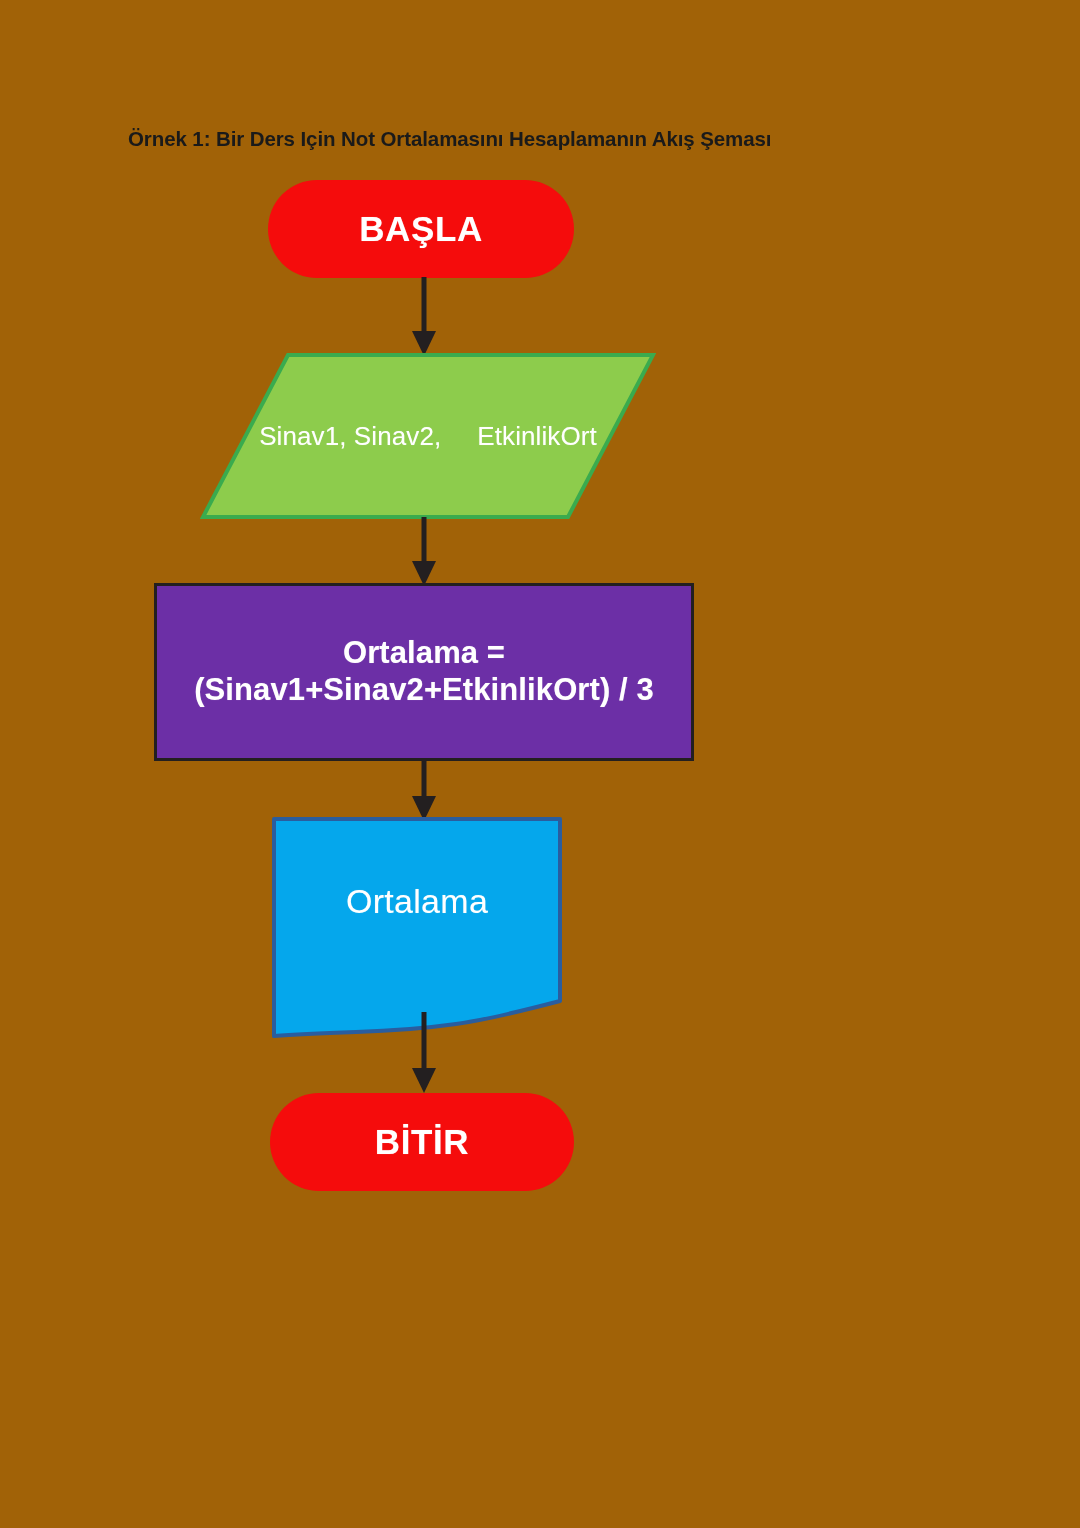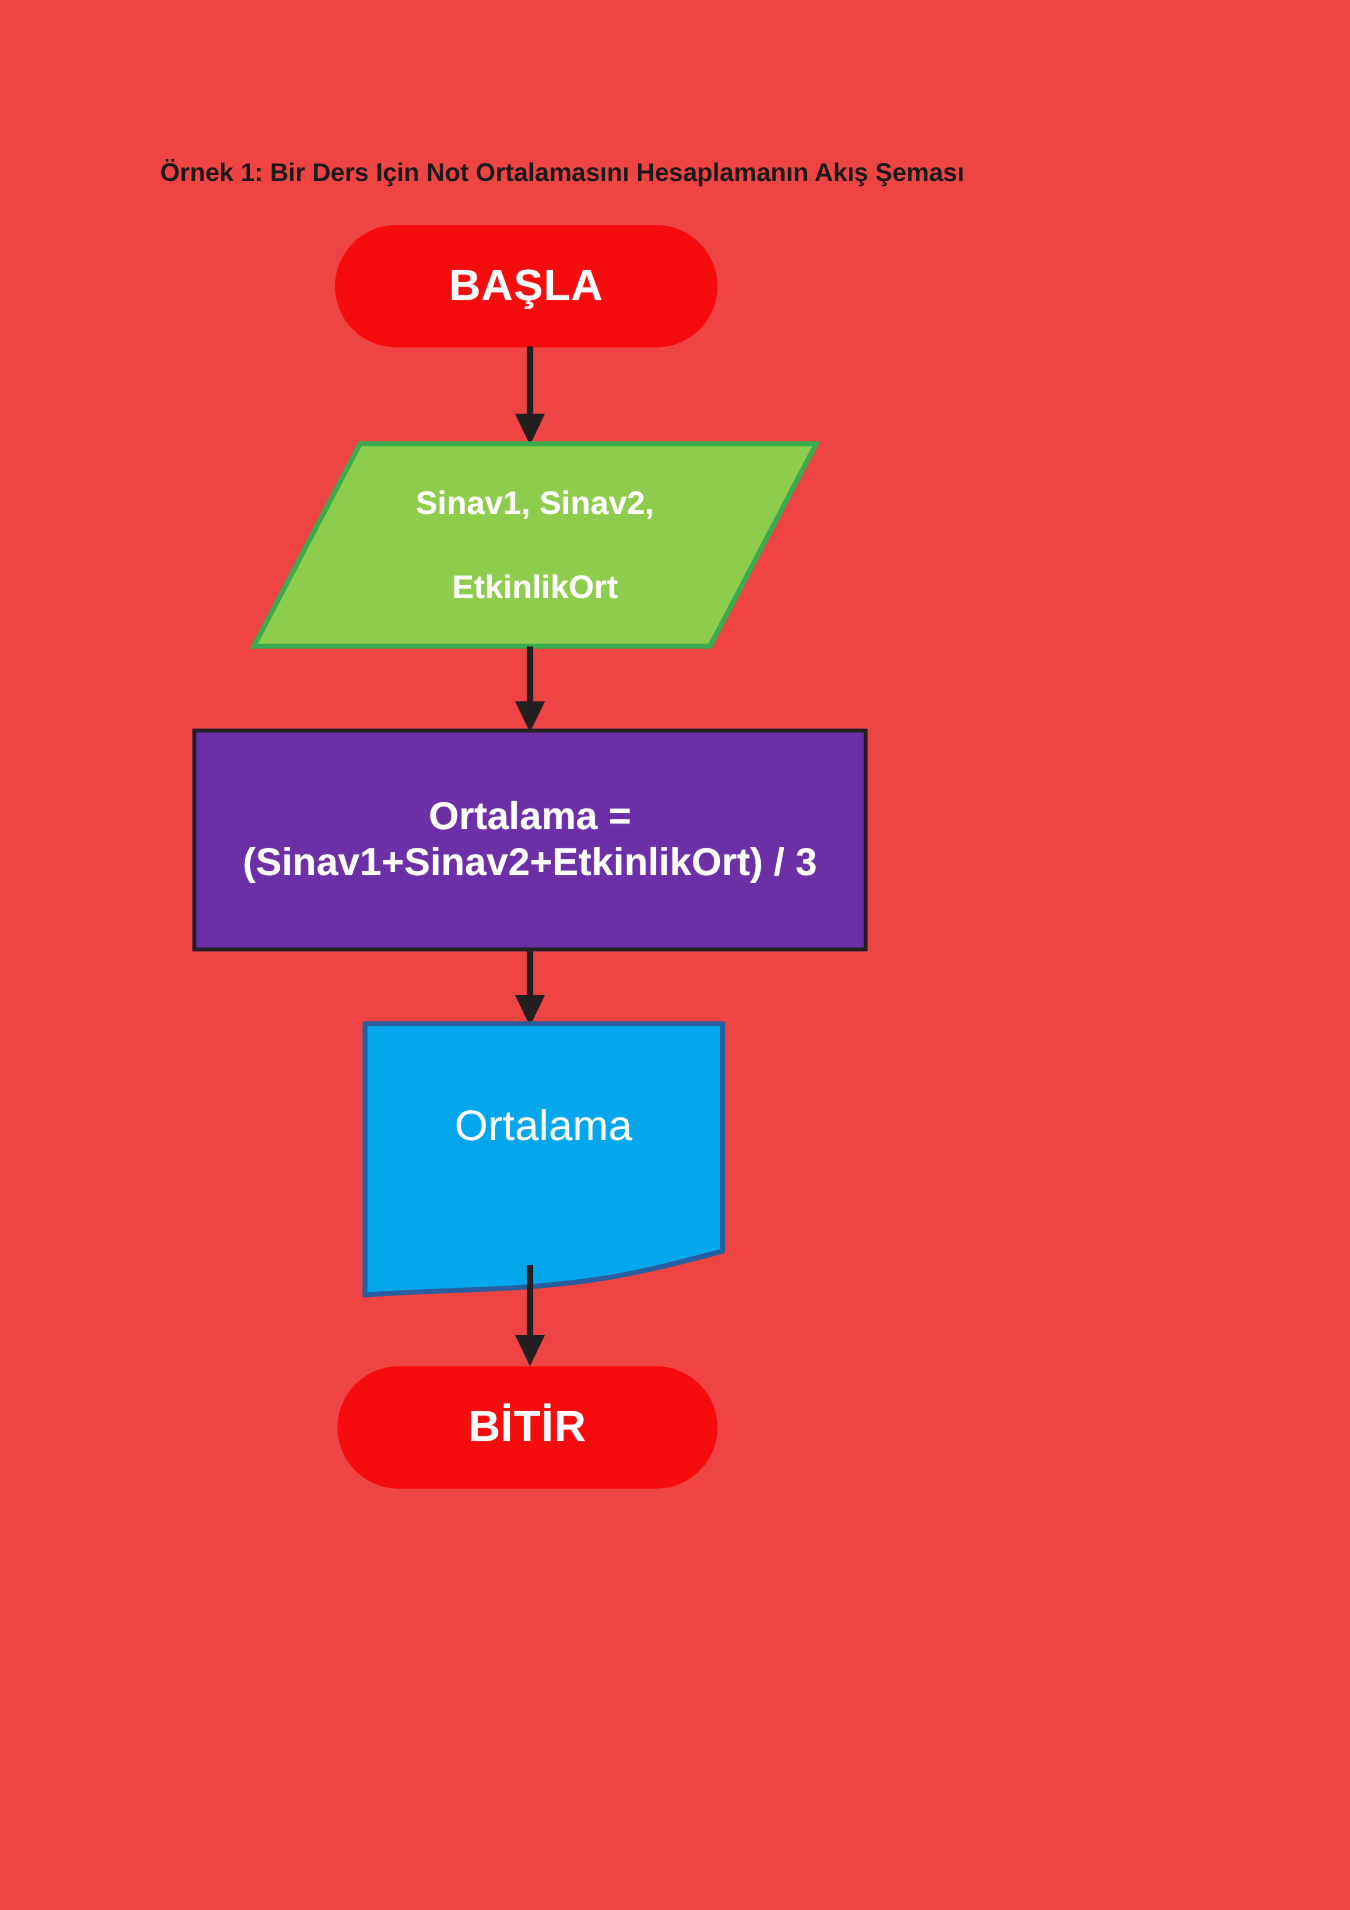--- a/index.html
+++ b/index.html
@@ -11,21 +11,21 @@
     width: 1080px;
     height: 1528px;
     font-family: "Liberation Sans", sans-serif;
     position: relative;
     overflow: hidden;
   }
 
   .page {
     position: absolute;
     inset: 0;
-    background: #ef4444;
+    background: #a16207;
   }
 
   
   .doc-title {
     position: absolute;
     left: 128px;
     top: 126px;
     width: 840px;
     font-size: 20.5px;
     font-weight: bold;
@@ -81,25 +81,25 @@
     top: 0;
     display: block;
   }
   .parallelogram-wrap .node-text {
     position: absolute;
     left: 0;
     top: 0;
     width: 100%;
     height: 100%;
     display: flex;
-    flex-direction: column;
+    flex-direction: row;
     align-items: center;
     justify-content: center;
     font-size: 26px;
-    font-weight: 700;
+    font-weight: 400;
     letter-spacing: 0.1px;
     gap: 36px;
   }
 
   
   .process {
     border: 3px solid #231f20;
   }
   .process .node-text {
     font-size: 31px;
@@ -181,21 +181,21 @@
 (Sinav1+Sinav2+EtkinlikOrt) / 3</span>
     </div>
 
     <div class="connector" style="left:406px; top:760px; width:36px; height:62px;">
       <svg width="36" height="62" viewBox="0 0 36 62">
         <line x1="18" y1="0" x2="18" y2="44" stroke="#231f20" stroke-width="5"></line>
         <polygon points="18,61 6,36 30,36" fill="#231f20"></polygon>
       </svg>
     </div>
 
-    <div class="document-wrap" style="left:288px; top:815px; width:294px; height:228px;">
+    <div class="document-wrap" style="left:270px; top:815px; width:294px; height:228px;">
       <svg width="294" height="228" viewBox="0 0 294 228">
         <path d="M4,4 L290,4 L290,186
                  C248,197 216,205 186,209
                  C150,214 118,216 86,217
                  C58,218 30,219 4,221 Z" fill="#05a7ec" stroke="#2a5d9e" stroke-width="4" stroke-linejoin="round"></path>
       </svg>
       <div class="node-text">Ortalama</div>
     </div>
 
     <div class="connector" style="left:406px; top:1012px; width:36px; height:82px;">

